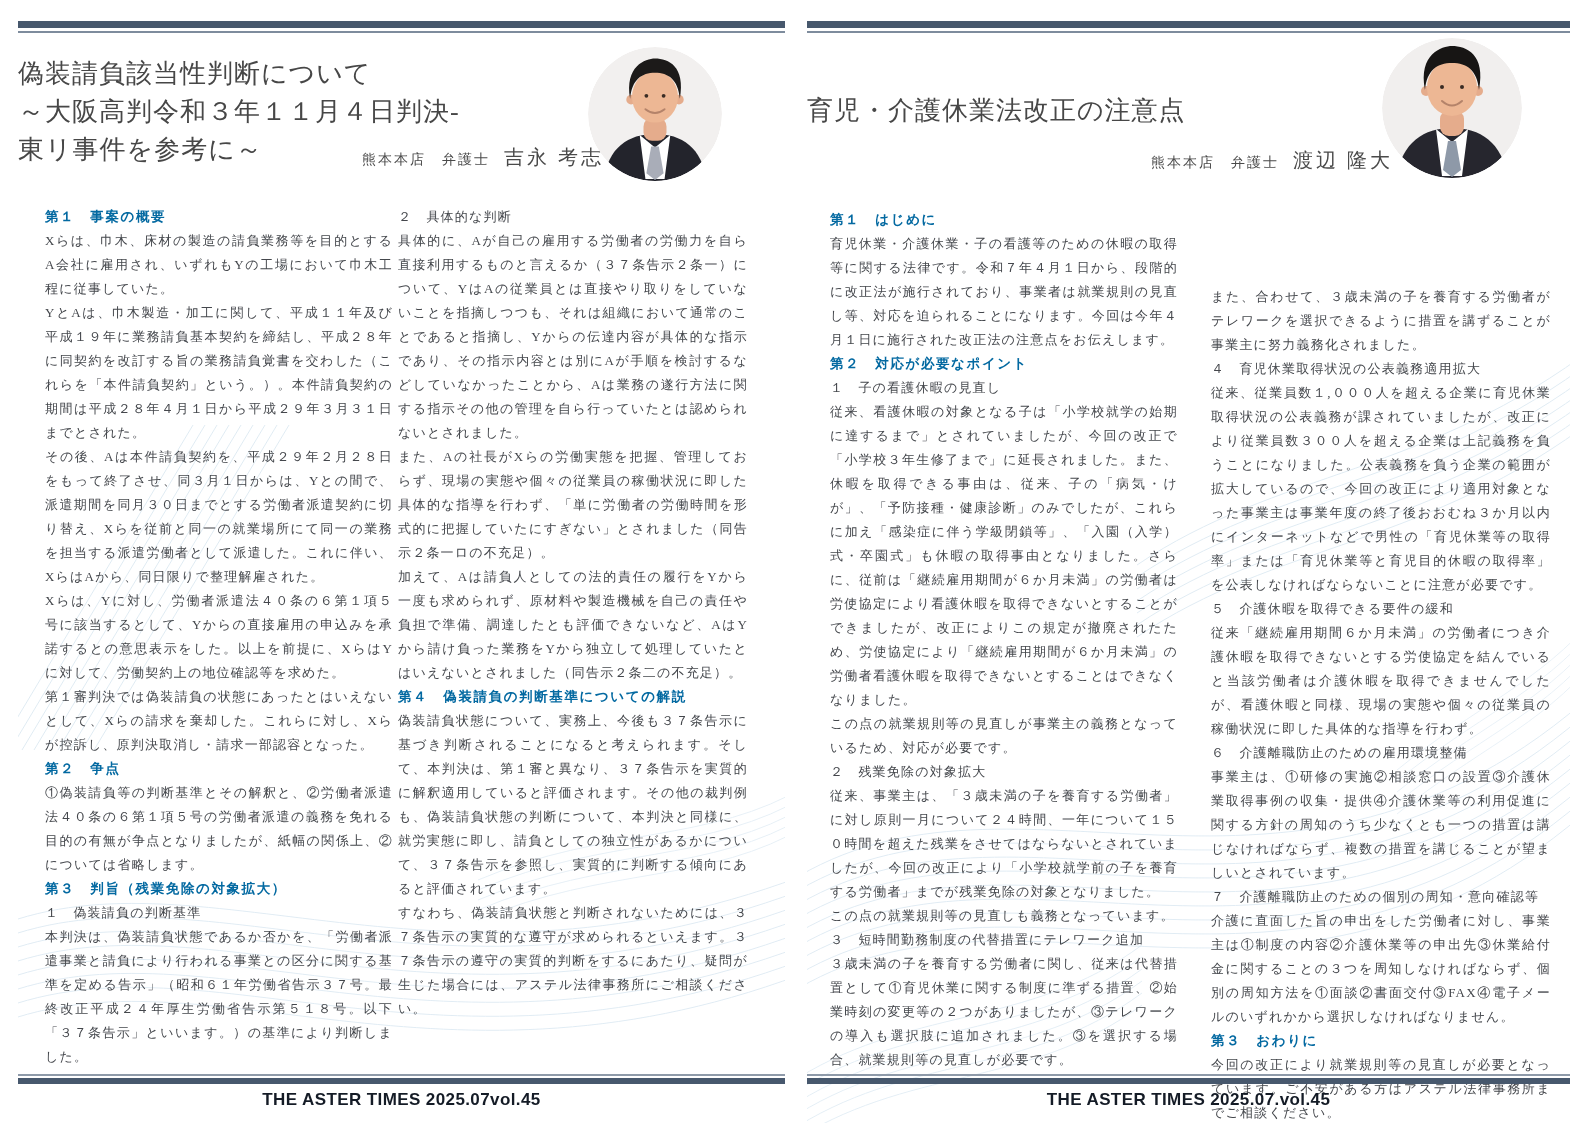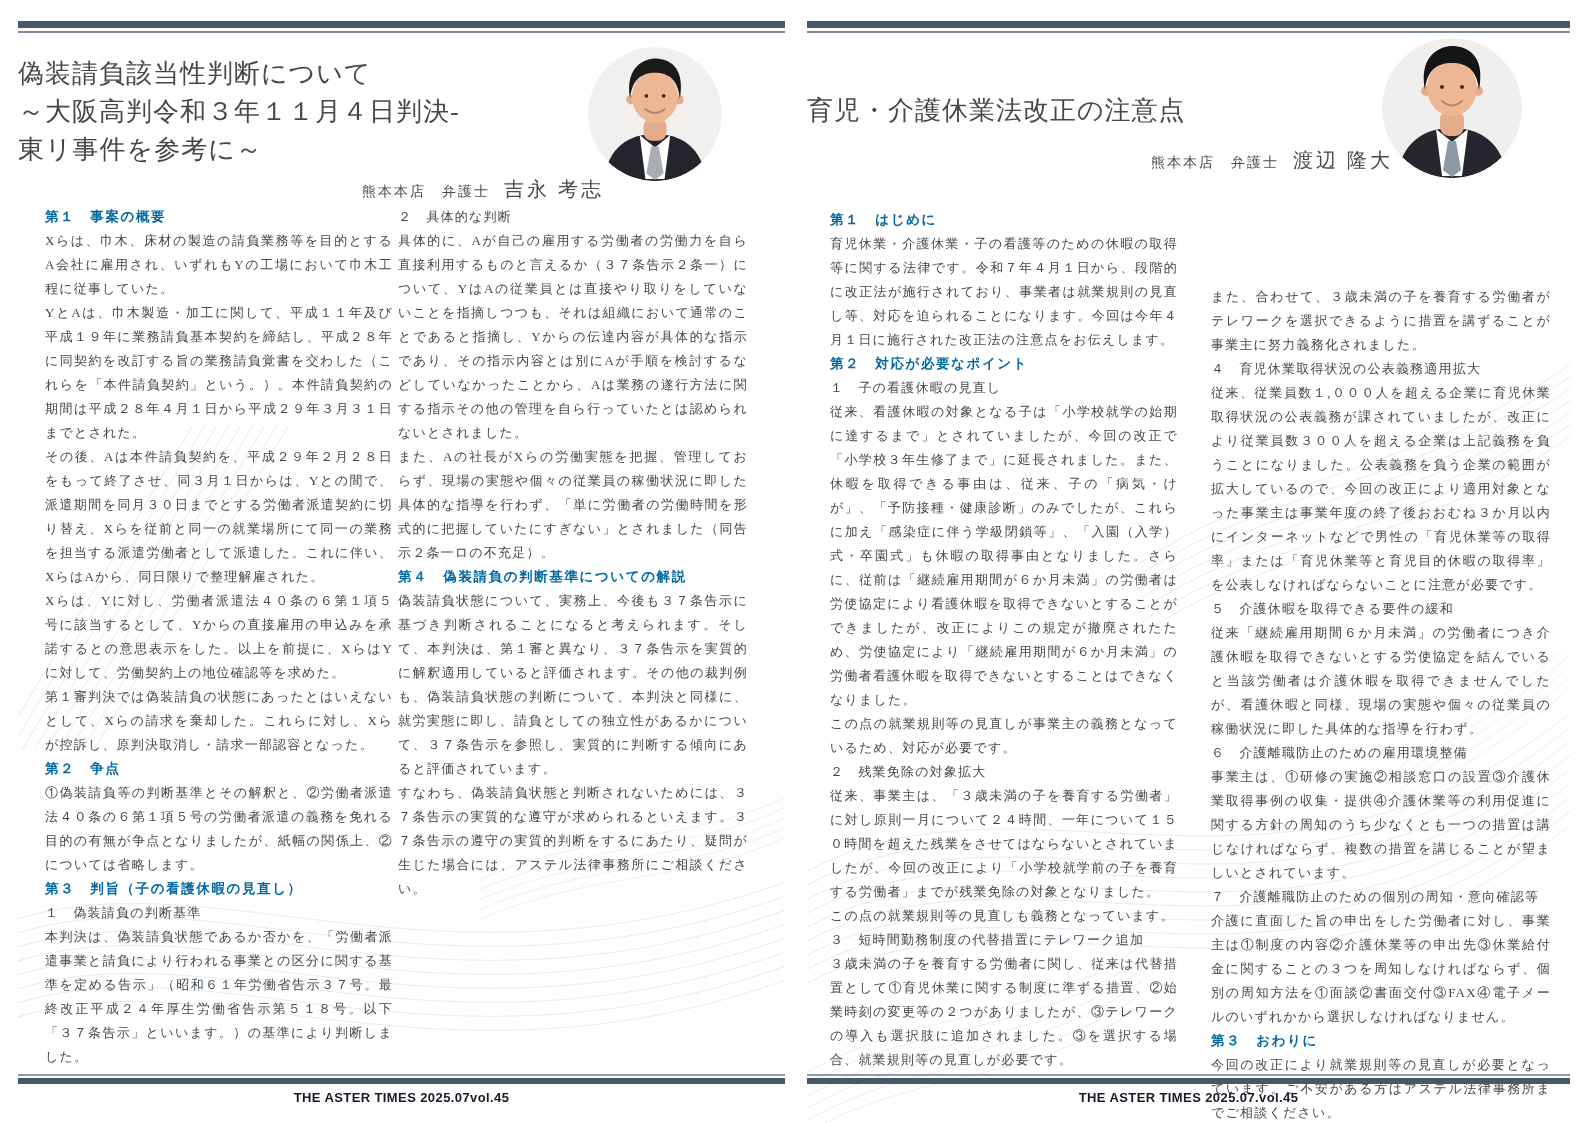--- a/index.html
+++ b/index.html
@@ -19,21 +19,21 @@
   .rule.top-thin{top:31px;height:2px;background:#7e8c9d;}
   .rule.bottom-thin{top:1074px;height:2px;background:#8e9aa9;}
   .rule.bottom-thick{top:1078px;height:6px;background:#47586d;}
 
   .title-block{position:absolute;text-align:left;color:#474747;
     font-size:26px;line-height:38px;letter-spacing:1px;}
   #page-left .title-block{top:55px;left:0;width:612px;}
   #page-right .title-block{top:92px;left:0;width:616px;}
 
   .author-line{position:absolute;text-align:center;color:#4a4a4a;white-space:nowrap;font-family:Liberation Serif, serif;}
-  #page-left .author-line{top:176px;left:230px;width:470px;}
+  #page-left .author-line{top:144px;left:230px;width:470px;}
   #page-right .author-line{top:147px;left:230px;width:470px;}
   .author-prefix{font-size:14px;letter-spacing:2px;}
   .author-name{font-size:20px;letter-spacing:3px;margin-left:14px;}
 
   .photo{position:absolute;border-radius:50%;overflow:hidden;}
   #page-left .photo{left:570px;top:47px;width:134px;height:134px;}
   #page-right .photo{left:575px;top:38px;width:140px;height:140px;}
   .photo svg{display:block;width:100%;height:100%;}
 
   .col{position:absolute;font-size:13px;line-height:24px;letter-spacing:1.2px;
@@ -42,21 +42,21 @@
   #page-left .col.c1{left:380px;top:205px;width:350px;}
   #page-right .col.c0{left:23px;top:208px;width:348px;}
   #page-right .col.c1{left:404px;top:240px;width:340px;margin-top:45px;}
 
   .blk{margin:0;}
   .blk.heading{font-weight:bold;color:#0369a1;font-size:13.5px;letter-spacing:1.6px;}
   .blk.subheading{text-underline-offset:5px;}
 
   .footer{position:absolute;top:1090px;left:0;right:0;text-align:center;
     font-family:"Liberation Sans","DejaVu Sans",sans-serif;
-    font-weight:bold;font-size:13px;letter-spacing:0.4px;color:#141b26;}
+    font-weight:bold;font-size:17px;letter-spacing:0.4px;color:#141b26;}
 </style>
 </head>
 <body>
 
 <div class="page" id="page-left">
   <svg class="waves" viewBox="0 0 767 1123" xmlns="http://www.w3.org/2000/svg">
     <defs>
       <path id="wL1" d="M-30,930 C180,840 420,1020 800,870"></path>
       <path id="wL2" d="M-20,750 L175,425"></path>
       <path id="wL3" d="M460,880 C590,825 690,845 790,785"></path>
@@ -128,28 +128,29 @@
 
   <div class="col c0">
       <div class="blk heading">第１　事案の概要</div>
       <div class="blk para">Xらは、巾木、床材の製造の請負業務等を目的とするA会社に雇用され、いずれもYの工場において巾木工程に従事していた。</div>
       <div class="blk para">YとAは、巾木製造・加工に関して、平成１１年及び平成１９年に業務請負基本契約を締結し、平成２８年に同契約を改訂する旨の業務請負覚書を交わした（これらを「本件請負契約」という。）。本件請負契約の期間は平成２８年４月１日から平成２９年３月３１日までとされた。</div>
       <div class="blk para">その後、Aは本件請負契約を、平成２９年２月２８日をもって終了させ、同３月１日からは、Yとの間で、派遣期間を同月３０日までとする労働者派遣契約に切り替え、Xらを従前と同一の就業場所にて同一の業務を担当する派遣労働者として派遣した。これに伴い、XらはAから、同日限りで整理解雇された。</div>
       <div class="blk para">Xらは、Yに対し、労働者派遣法４０条の６第１項５号に該当するとして、Yからの直接雇用の申込みを承諾するとの意思表示をした。以上を前提に、XらはYに対して、労働契約上の地位確認等を求めた。</div>
       <div class="blk para">第１審判決では偽装請負の状態にあったとはいえないとして、Xらの請求を棄却した。これらに対し、Xらが控訴し、原判決取消し・請求一部認容となった。</div>
       <div class="blk heading">第２　争点</div>
       <div class="blk para">①偽装請負等の判断基準とその解釈と、②労働者派遣法４０条の６第１項５号の労働者派遣の義務を免れる目的の有無が争点となりましたが、紙幅の関係上、②については省略します。</div>
-      <div class="blk heading">第３　判旨（子の看護休暇の見直し）</div>
+      <div class="blk heading">第３　判旨（残業免除の対象拡大）</div>
       <div class="blk subheading">１　偽装請負の判断基準</div>
       <div class="blk para">本判決は、偽装請負状態であるか否かを、「労働者派遣事業と請負により行われる事業との区分に関する基準を定める告示」（昭和６１年労働省告示３７号。最終改正平成２４年厚生労働省告示第５１８号。以下「３７条告示」といいます。）の基準により判断しました。</div>
     </div>
   <div class="col c1">
       <div class="blk subheading">２　具体的な判断</div>
       <div class="blk para">具体的に、Aが自己の雇用する労働者の労働力を自ら直接利用するものと言えるか（３７条告示２条一）について、YはAの従業員とは直接やり取りをしていないことを指摘しつつも、それは組織において通常のことであると指摘し、Yからの伝達内容が具体的な指示であり、その指示内容とは別にAが手順を検討するなどしていなかったことから、Aは業務の遂行方法に関する指示その他の管理を自ら行っていたとは認められないとされました。</div>
       <div class="blk para">また、Aの社長がXらの労働実態を把握、管理しておらず、現場の実態や個々の従業員の稼働状況に即した具体的な指導を行わず、「単に労働者の労働時間を形式的に把握していたにすぎない」とされました（同告示２条一ロの不充足）。</div>
+      <div class="blk para">加えて、Aは請負人としての法的責任の履行をYから一度も求められず、原材料や製造機械を自己の責任や負担で準備、調達したとも評価できないなど、AはYから請け負った業務をYから独立して処理していたとはいえないとされました（同告示２条二の不充足）。</div>
       <div class="blk heading">第４　偽装請負の判断基準についての解説</div>
       <div class="blk para">偽装請負状態について、実務上、今後も３７条告示に基づき判断されることになると考えられます。そして、本判決は、第１審と異なり、３７条告示を実質的に解釈適用していると評価されます。その他の裁判例も、偽装請負状態の判断について、本判決と同様に、就労実態に即し、請負としての独立性があるかについて、３７条告示を参照し、実質的に判断する傾向にあると評価されています。</div>
       <div class="blk para">すなわち、偽装請負状態と判断されないためには、３７条告示の実質的な遵守が求められるといえます。３７条告示の遵守の実質的判断をするにあたり、疑問が生じた場合には、アステル法律事務所にご相談ください。</div>
     </div>
 
   <div class="rule bottom-thin"></div>
   <div class="rule bottom-thick"></div>
   <div class="footer">THE ASTER TIMES  2025.07vol.45</div>
 </div>
 

